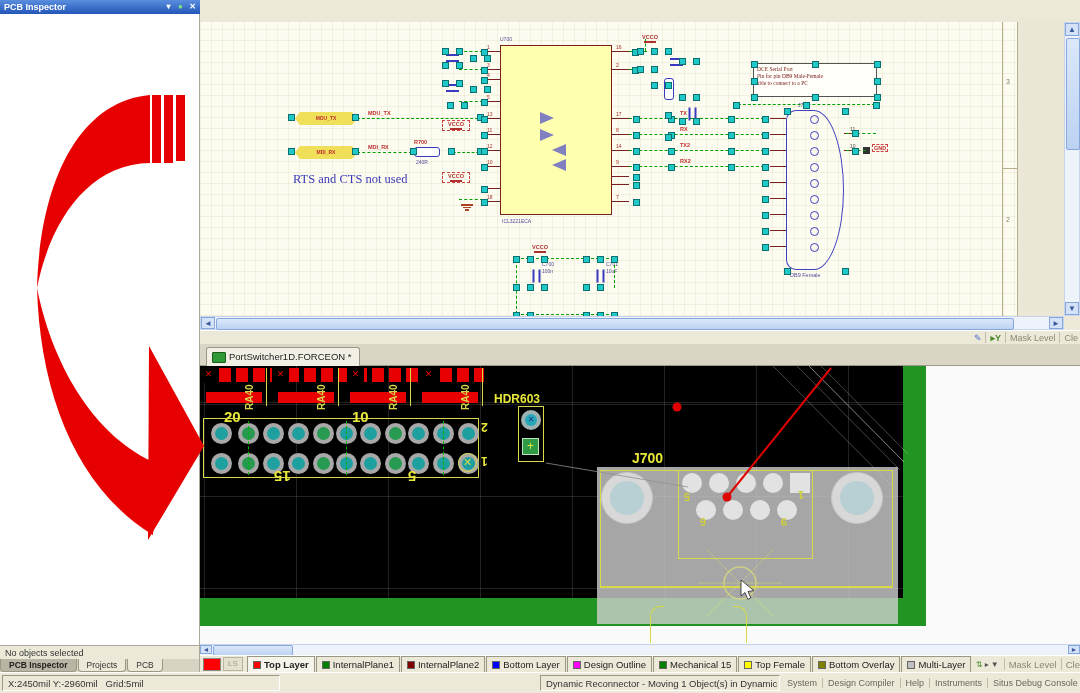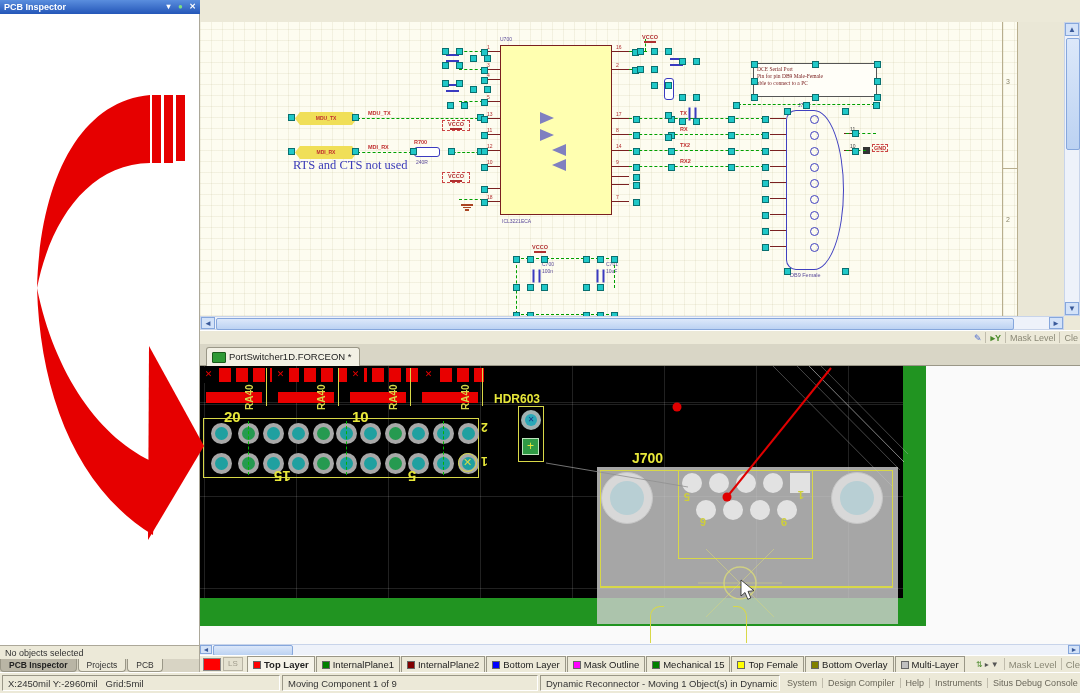--- a/index.html
+++ b/index.html
@@ -34,21 +34,21 @@
   .pinstub{position:absolute;height:1px;background:#7a2020;z-index:2;}
   .pinlbl{position:absolute;font-size:5px;color:#5b4a9a;line-height:6px;white-space:nowrap;}
   .pinnum{position:absolute;font-size:5px;color:#b03030;line-height:5px;}
   .netlbl{position:absolute;font-size:5.5px;font-weight:bold;color:#c03030;line-height:6px;white-space:nowrap;z-index:5;}
   .smalltxt{position:absolute;font-size:5px;color:#5b4a9a;line-height:6px;white-space:nowrap;}
   .ic-body{position:absolute;left:300px;top:23px;width:112px;height:170px;background:#ffffb0;border:1.5px solid #7a2020;box-sizing:border-box;z-index:4;}
   .db9{position:absolute;left:586px;top:88px;width:58px;height:160px;border:1.5px solid #4040c0;border-radius:10px 30px 30px 10px/10px 80px 80px 10px;box-sizing:border-box;z-index:4;}
   .db9pin{position:absolute;width:7px;height:7px;border:1px solid #4040c0;border-radius:50%;}
   .note-box{position:absolute;left:553px;top:41px;width:124px;height:34px;background:#fffef8;border:1px solid #555;box-sizing:border-box;z-index:5;padding:2px 3px;}
   .note-line{font-size:5.5px;line-height:7px;color:#7a2020;font-family:"Liberation Serif",serif;white-space:nowrap;}
-  .annotation{position:absolute;left:93px;top:136px;font-family:"Liberation Serif",serif;font-size:12.5px;font-weight:500;color:#3a3ab8;z-index:5;}
+  .annotation{position:absolute;left:93px;top:150px;font-family:"Liberation Serif",serif;font-size:12.5px;font-weight:500;color:#3a3ab8;z-index:5;}
   .port{position:absolute;height:13px;background:#f0df58;clip-path:polygon(0 50%,8% 0,92% 0,100% 50%,92% 100%,8% 100%);z-index:4;text-align:center;font-size:5px;font-weight:bold;color:#c03030;line-height:13px;}
   .capg{position:absolute;width:13px;height:8px;border-top:2px solid #3a3ac0;border-bottom:2px solid #3a3ac0;box-sizing:border-box;z-index:4;}
   .resg{position:absolute;background:#fff;border:1px solid #3a3ac0;border-radius:3px;box-sizing:border-box;z-index:4;}
   .vccog{position:absolute;z-index:5;text-align:center;}
   .vccog .t{font-size:5.5px;font-weight:bold;color:#b03030;line-height:6px;}
   .vccog .b{width:12px;height:2px;background:#b03030;margin:1px auto 0;}
   .gndg{position:absolute;z-index:5;}
   .tri{position:absolute;width:0;height:0;z-index:5;}
   .zline{position:absolute;top:0;width:1px;height:294px;background:#b8ae8e;}
   .zlbl{position:absolute;font-size:7px;color:#8a8468;}
@@ -582,21 +582,21 @@
         <div class="ltab">
           <i style="background: rgb(128, 0, 0);"></i>
           <span>InternalPlane2</span>
         </div>
         <div class="ltab">
           <i style="background: rgb(0, 0, 255);"></i>
           <span>Bottom Layer</span>
         </div>
         <div class="ltab">
           <i style="background: rgb(255, 0, 255);"></i>
-          <span>Mask Outline</span>
+          <span>Design Outline</span>
         </div>
         <div class="ltab">
           <i style="background: rgb(0, 128, 0);"></i>
           <span>Mechanical 15</span>
         </div>
         <div class="ltab">
           <i style="background: rgb(255, 255, 0);"></i>
           <span>Top Female</span>
         </div>
         <div class="ltab">
@@ -616,21 +616,20 @@
           <div class="dv"></div>
           <div>Cle</div>
         </div>
       </div>
   </div>
 
   <div id="status-bar">
     <div class="seg" style="left:2px;width:278px;">
       <span>X:2450mil Y:-2960mil</span>&nbsp;&nbsp;&nbsp;<span>Grid:5mil</span>
     </div>
-    <div class="seg" style="left:282px;width:256px;">Moving Component 1 of 9</div>
     <div class="seg" style="left:540px;width:240px;">Dynamic Reconnector - Moving 1 Object(s) in Dynamic Connect Mode (P</div>
     <div class="menus" id="status-menus">
         <div class="menuitem">System</div>
         <div class="menuitem">Design Compiler</div>
         <div class="menuitem">Help</div>
         <div class="menuitem">Instruments</div>
         <div class="menuitem">Situs Debug Console</div>
       </div>
   </div>
 

